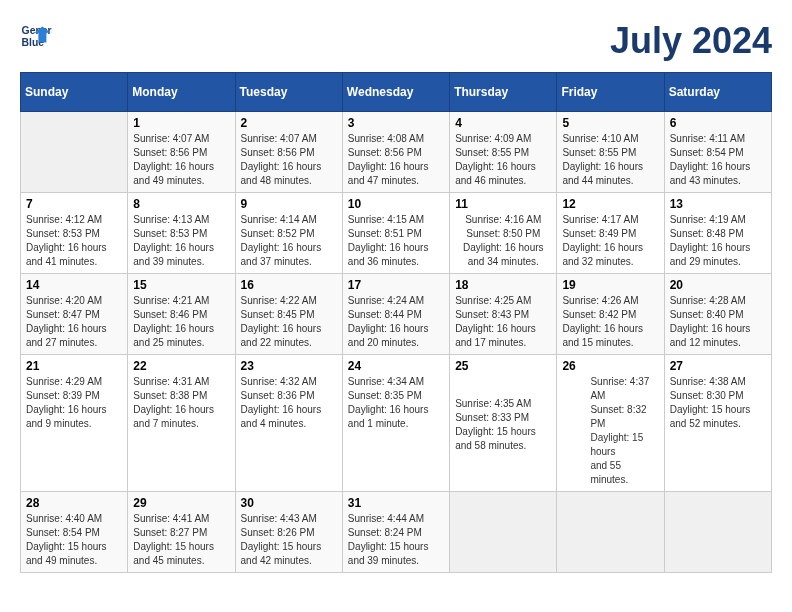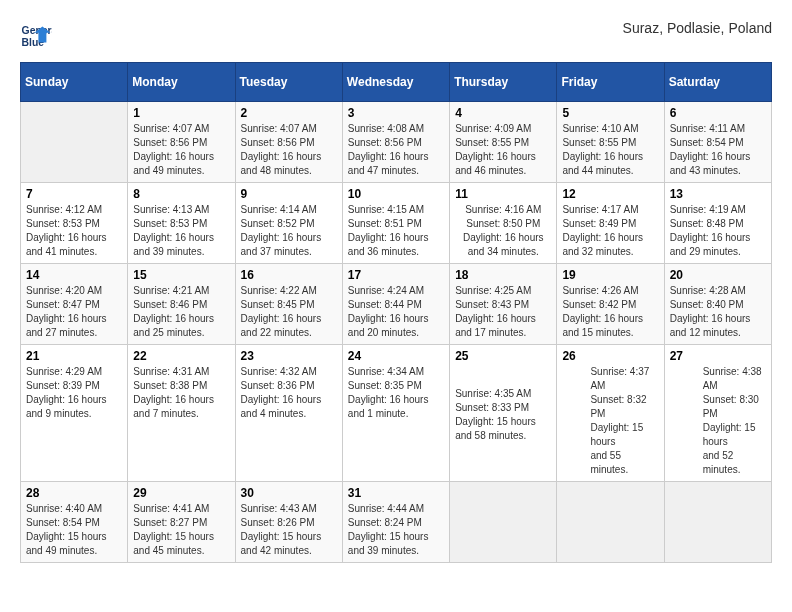--- a/index.html
+++ b/index.html
@@ -83,21 +83,21 @@
 
 <div class="header-area">
   <div class="logo">
     <svg class="logo-icon" viewBox="0 0 40 40">
       <text x="2" y="18" font-size="13" font-weight="bold" fill="#1a3a6b">General</text>
       <text x="2" y="32" font-size="13" font-weight="bold" fill="#1a3a6b">Blue</text>
       <polygon points="28,8 38,16 33,16 33,28 23,28 23,16 18,16" fill="#2c7fd6"></polygon>
     </svg>
   </div>
   <div class="title-area">
-    <div class="location">Suraz, Podlasie, Poland</div>
+    <div class="month-title">July 2024</div>
   </div>
 </div>
 
 <table>
   <thead>
     <tr>
     <th>Sunday</th>
         <th>Monday</th>
         <th>Tuesday</th>
         <th>Wednesday</th>
@@ -292,21 +292,21 @@
         </td>
         <td>
           <div class="day-number">26</div>
           <div class="day-info" style="white-space: pre-line; margin-left: 28px;">Sunrise: 4:37 AM
 Sunset: 8:32 PM
 Daylight: 15 hours
 and 55 minutes.</div>
         </td>
         <td>
           <div class="day-number">27</div>
-          <div class="day-info" style="white-space: pre-line; margin-left: 33px;">Sunrise: 4:38 AM
+          <div class="day-info" style="white-space: pre-line;">Sunrise: 4:38 AM
 Sunset: 8:30 PM
 Daylight: 15 hours
 and 52 minutes.</div>
         </td>
       </tr>
       <tr>
         <td>
           <div class="day-number">28</div>
           <div class="day-info" style="white-space: pre-line;">Sunrise: 4:40 AM
 Sunset: 8:54 PM

